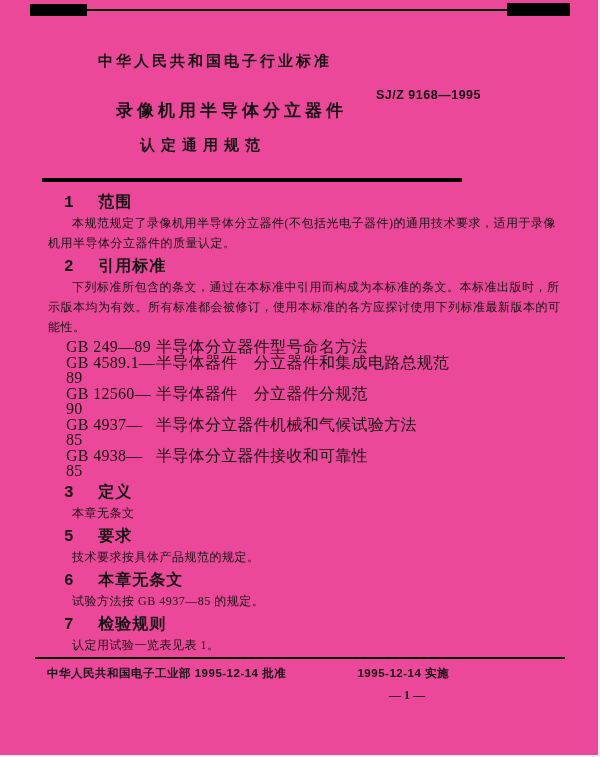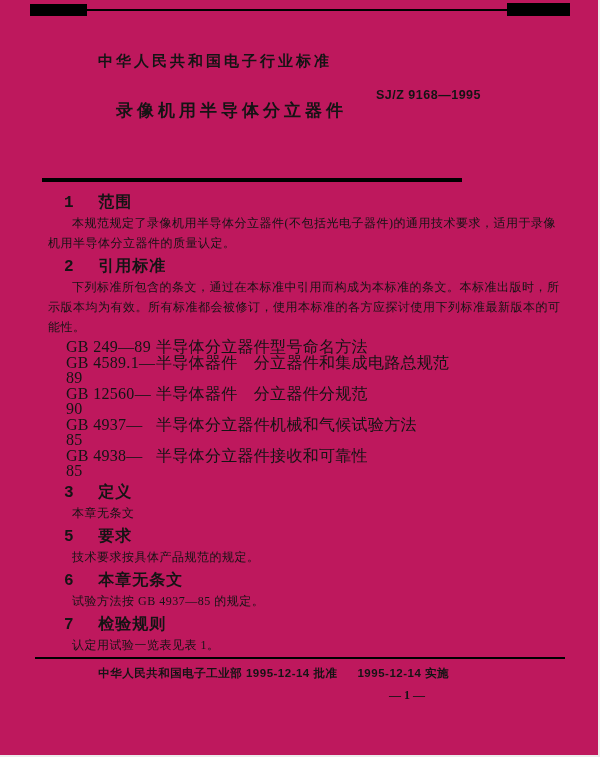--- a/index.html
+++ b/index.html
@@ -1,19 +1,19 @@
 <!DOCTYPE html>
 <html><head>
 <meta charset="utf-8">
 <style>
   * { box-sizing: border-box; }
   html, body { margin: 0; padding: 0; background: #ffffff; }
   .page {
     width: 600px; height: 757px;
-    background: #be185d;
+    background: #ec4899;
     position: relative;
     display: flex; flex-direction: column;
     font-family: "Liberation Serif", "DejaVu Serif", serif;
     color: #141414;
     overflow: hidden;
     box-shadow: inset -2px -2px 0 #ececec;
   }
   
   .doc-header { position: relative; height: 185px; flex: none; }
   .scan-line  { position: absolute; left: 30px; top: 9px;  width: 540px; height: 2px;  background: #000; }
@@ -53,23 +53,23 @@
     margin: 0 0 2px 0; text-indent: 2em; letter-spacing: 0.5px;
   }
   .ref-list { list-style: none; margin: 2px 0; padding: 0 0 0 18px; }
   .ref-item { display: flex; font-size: 16px; line-height: 15.5px; letter-spacing: 0.3px; }
   .ref-code { width: 90px; flex: none; }
   .ref-title { flex: 1; }
   
   .doc-footer { margin-top: auto; flex: none; padding: 0 35px 58px 35px; }
   .footer-rule { height: 2px; background: #000; margin-bottom: 5px; }
   .footer-row {
-    display: flex; justify-content: flex-end;
+    display: flex; justify-content: space-between;
     font-family: "Liberation Sans", "DejaVu Sans", sans-serif;
-    font-weight: bold; font-size: 11.5px; line-height: 18px; gap: 20px;
+    font-weight: bold; font-size: 11.5px; line-height: 18px;
   }
   .footer-approval { margin-left: 12px; letter-spacing: 0.5px; }
   .footer-impl { margin-right: 116px; letter-spacing: 0.5px; }
   .page-number {
     margin-top: 5px; text-align: right; padding-right: 140px;
     font-weight: bold; font-size: 12px; line-height: 16px;
   }
 </style>
 </head>
 <body>
@@ -77,20 +77,21 @@
 <div class="page">
 
   <div class="doc-header">
     <div class="scan-block-left"></div>
     <div class="scan-line"></div>
     <div class="scan-block-right"></div>
 
     <div class="std-category">中华人民共和国电子行业标准</div>
     <div class="std-no">SJ/Z 9168—1995</div>
     <div class="doc-title-1">录像机用半导体分立器件</div>
+    <div class="doc-title-2">认定通用规范</div>
     <div class="title-rule"></div>
   </div>
 
   <main class="doc-body">
 
     <section class="sec">
       <h2 class="sec-heading">
         <span class="sec-no">1</span>
         <span class="sec-title">范围</span>
       </h2>

